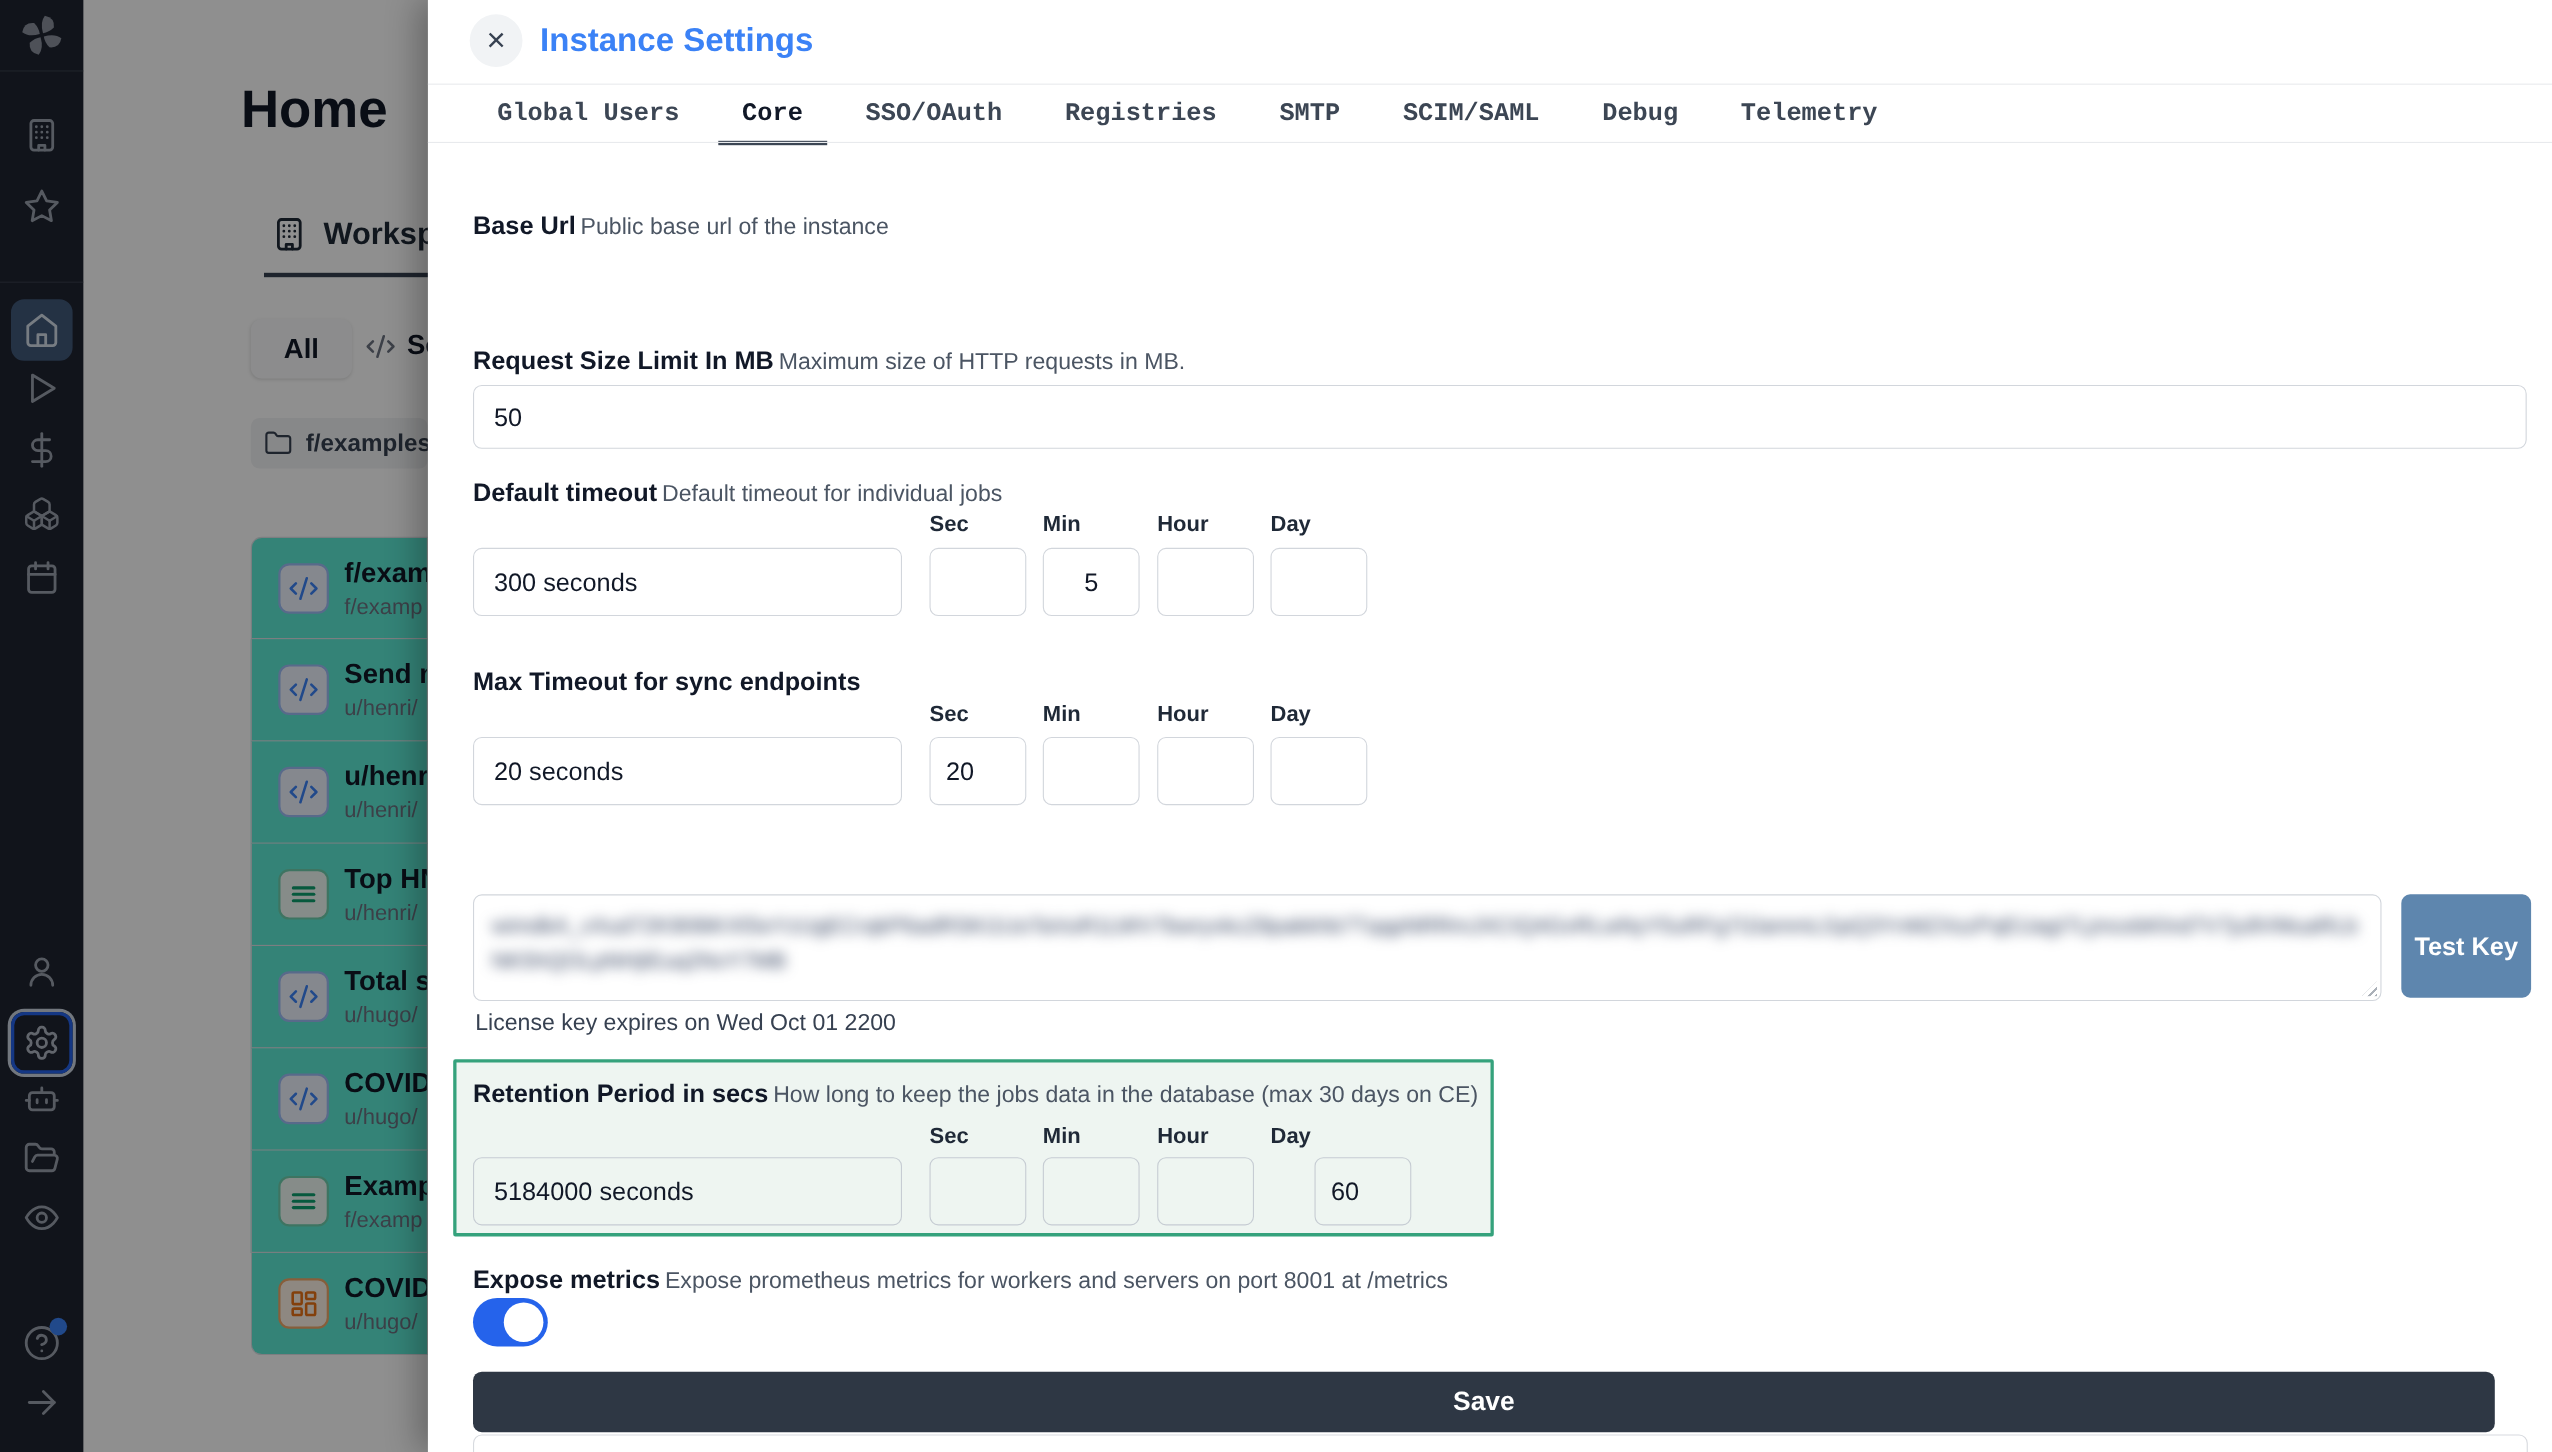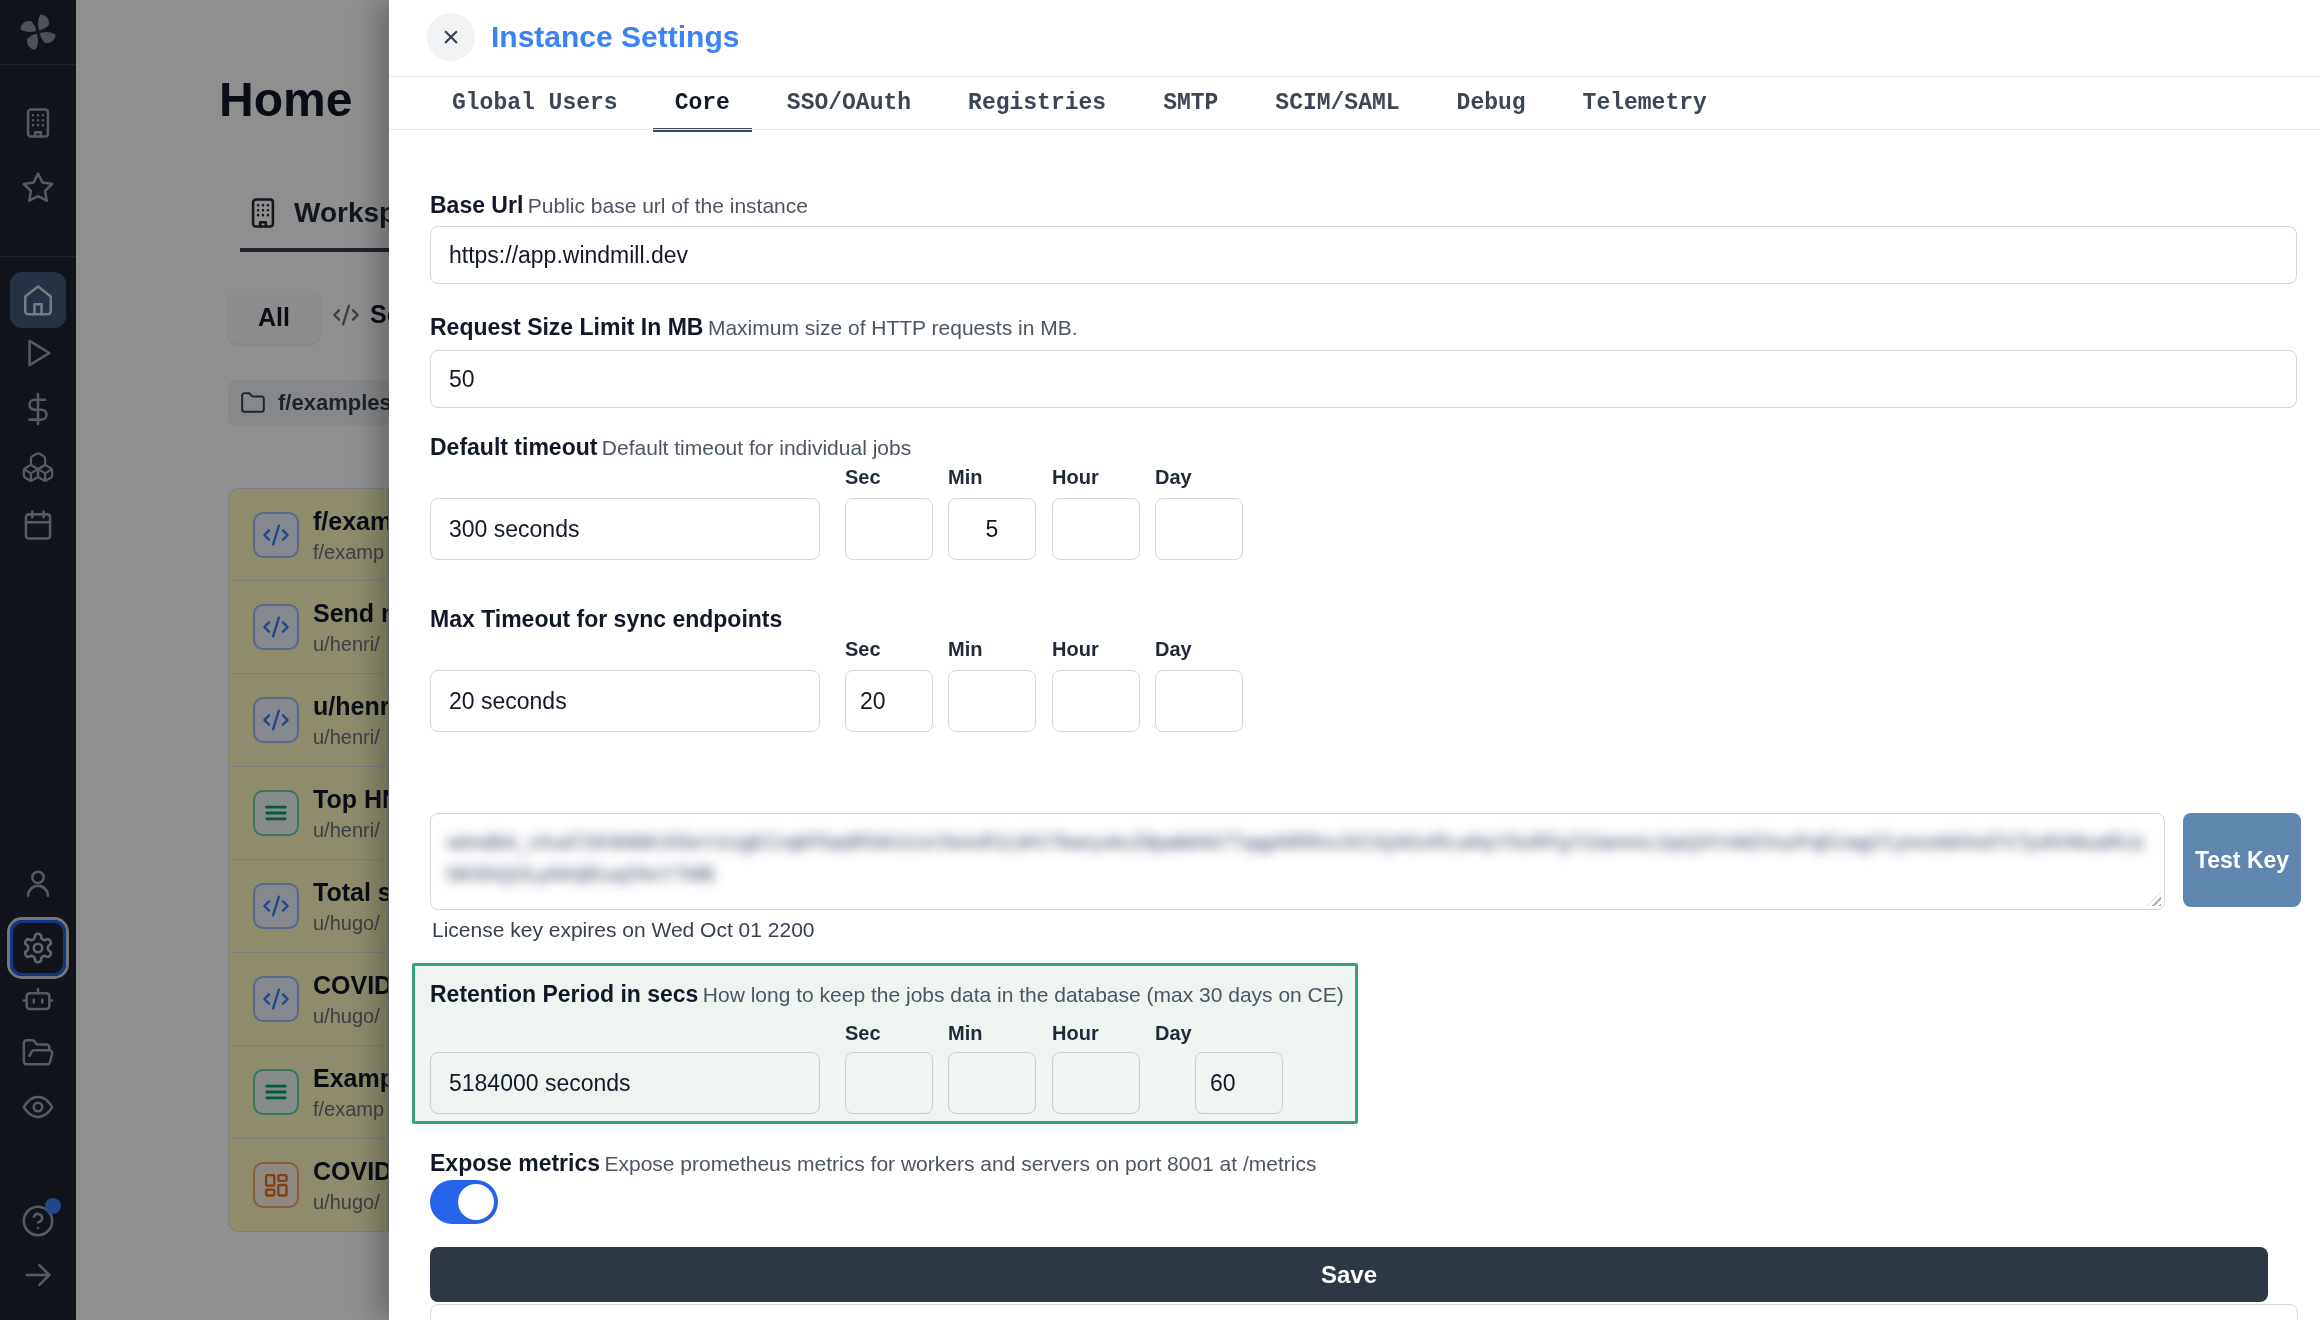--- a/index.html
+++ b/index.html
@@ -33,21 +33,21 @@
     justify-content:center; font-size:25px; font-weight:700; color:#111827; }
   .pill-sc { position:absolute; left:256px; top:300px; display:flex; align-items:center; gap:10px;
     font-size:25px; font-weight:700; color:#111827; }
   .pill-sc svg { width:28px; height:28px; color:#6b7280; }
   .folder-row { position:absolute; left:152px; top:380px; width:161px; height:46px; background:#f1f2f4;
     border-radius:8px; display:flex; align-items:center; gap:12px; padding-left:12px; overflow:hidden;
     font-size:22px; font-weight:700; color:#374151; white-space:nowrap; }
   .folder-row svg { width:26px; height:26px; flex:none; color:#374151; }
 
   .cards { position:absolute; left:152px; top:488px; width:161px; }
-  .card { width:161px; height:93px; background:#fef9c3; border:1px solid #dde1e6; border-top:none;
+  .card { width:161px; height:93px; background:#5eead4; border:1px solid #dde1e6; border-top:none;
     position:relative; overflow:hidden; }
   .card:first-child { border-top:1px solid #dde1e6; border-top-left-radius:10px; }
   .card:last-child { border-bottom-left-radius:10px; }
   .card .tile { position:absolute; left:24px; top:23px; width:46px; height:46px; border-radius:10px;
     display:flex; align-items:center; justify-content:center; }
   .card .tile svg { width:28px; height:28px; }
   .tile.script { background:#edf3fe; border:2px solid #9dbdf7; color:#3b82f6; }
   .tile.flow { background:#effaf5; border:2px solid #6fcfae; color:#0e9f6e; }
   .tile.app { background:#fef3e7; border:2px solid #f0a868; color:#e97316; }
   .card .ct { position:absolute; left:84px; top:18px; font-size:25px; font-weight:700; color:#111827; white-space:nowrap; }
@@ -364,21 +364,20 @@
       <div class="tab">SCIM/SAML</div>
       <div class="tab">Debug</div>
       <div class="tab">Telemetry</div>
     </nav>
     <div class="tabs-line"></div>
 
     <div class="lblrow" style="top:192px">
       <span class="lbl">Base Url</span>
       <span class="desc">Public base url of the instance</span>
     </div>
-    <input class="inp inp-lg" style="top: 226px;" value="https://app.windmill.dev">
 
     <div class="lblrow" style="top:314px">
       <span class="lbl">Request Size Limit In MB</span>
       <span class="desc">Maximum size of HTTP requests in MB.</span>
     </div>
     <input class="inp inp-lg" style="top: 350px;" value="50">
 
     <div class="lblrow" style="top:434px">
       <span class="lbl">Default timeout</span>
       <span class="desc">Default timeout for individual jobs</span>

